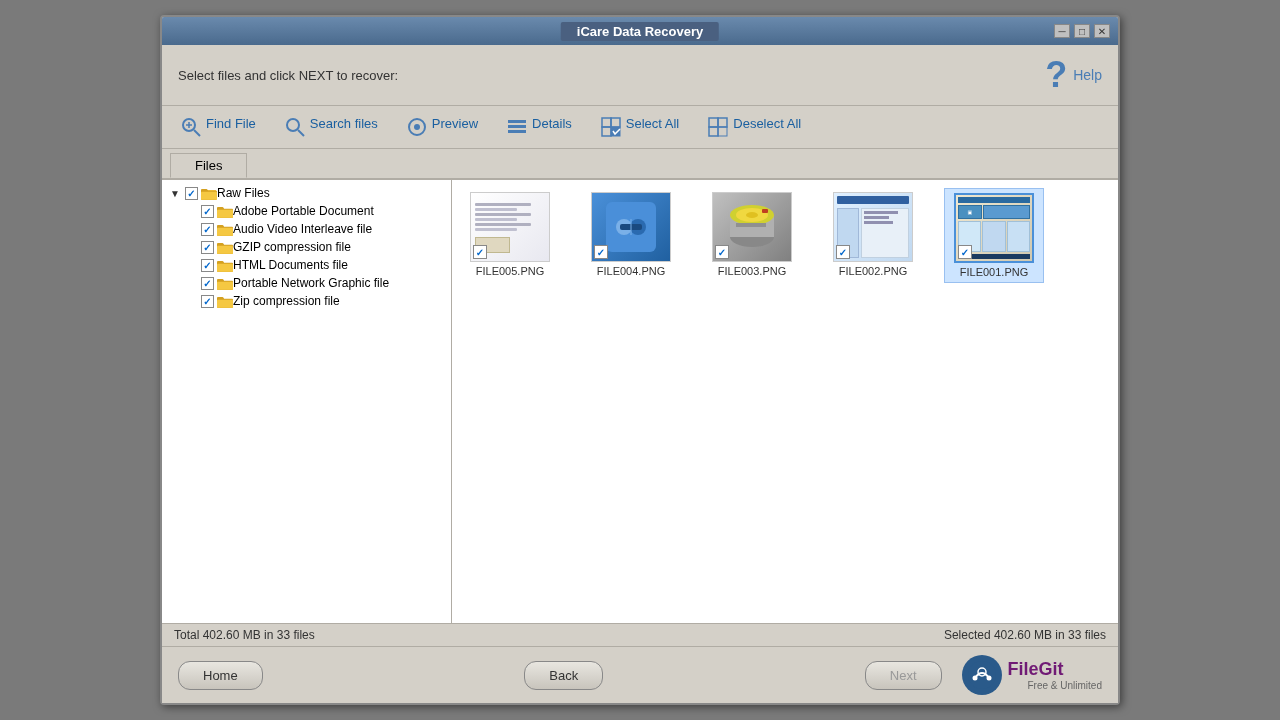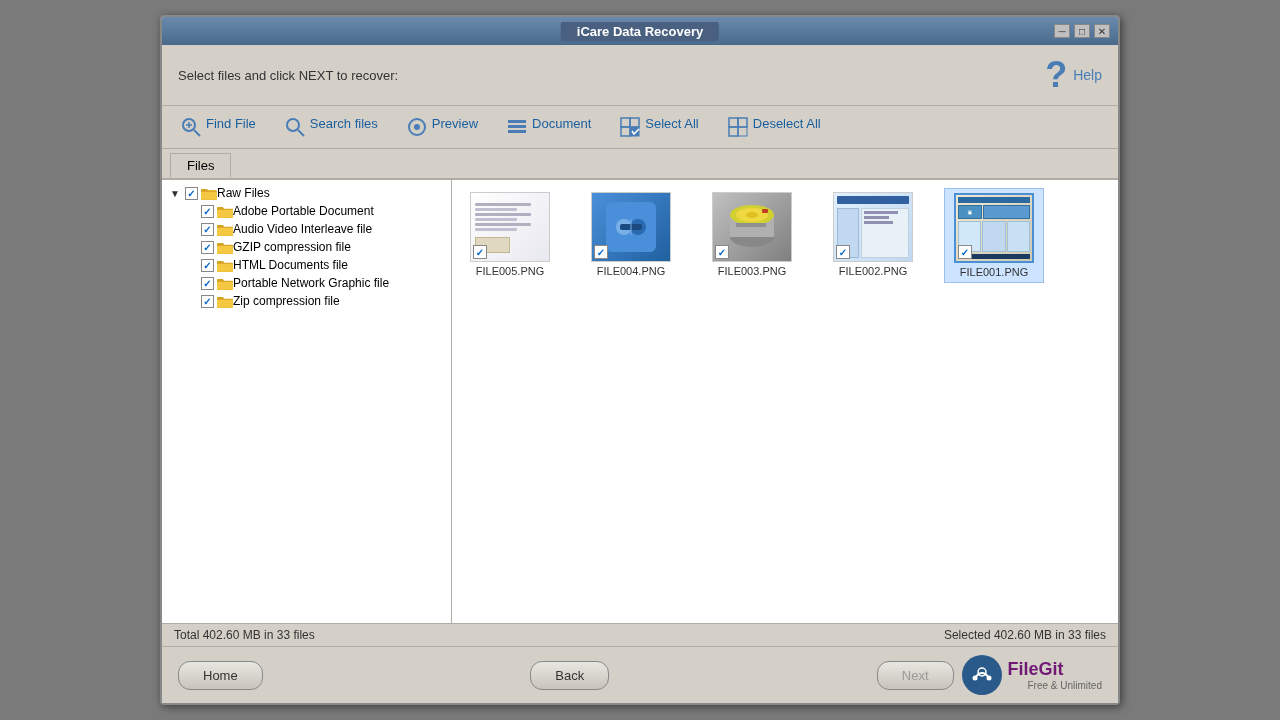--- a/index.html
+++ b/index.html
@@ -114,21 +114,21 @@
       align-items: center;
       justify-content: center;
     }
     .main-area {
       display: flex;
       flex: 1;
       overflow: hidden;
     }
     .tab-label {
       display: inline-block;
-      padding: 4px 16px;
+      padding: 4px 24px;
       background: #d4d0c8;
       border: 1px solid #b0aca4;
       border-bottom: 1px solid #d4d0c8;
       font-size: 13px;
       margin-left: 8px;
       margin-top: 4px;
     }
     .left-panel {
       width: 290px;
       background: white;
@@ -425,21 +425,21 @@
       <span>Preview</span>
     </button>
     <button class="toolbar-btn">
       <div class="toolbar-icon">
         <svg width="22" height="22" viewBox="0 0 22 22">
           <rect x="2" y="4" width="18" height="3" fill="#4a7db5"></rect>
           <rect x="2" y="9" width="18" height="3" fill="#4a7db5"></rect>
           <rect x="2" y="14" width="18" height="3" fill="#4a7db5"></rect>
         </svg>
       </div>
-      <span>Document</span>
+      <span>Details</span>
     </button>
     <button class="toolbar-btn">
       <div class="toolbar-icon">
         <svg width="22" height="22" viewBox="0 0 22 22">
           <rect x="2" y="2" width="9" height="9" fill="none" stroke="#4a7db5" stroke-width="1.5"></rect>
           <rect x="11" y="2" width="9" height="9" fill="none" stroke="#4a7db5" stroke-width="1.5"></rect>
           <rect x="2" y="11" width="9" height="9" fill="none" stroke="#4a7db5" stroke-width="1.5"></rect>
           <rect x="11" y="11" width="9" height="9" fill="#4a7db5" stroke="#4a7db5" stroke-width="1"></rect>
           <polyline points="13,15 15,18 20,13" fill="none" stroke="white" stroke-width="1.5"></polyline>
         </svg>
@@ -633,21 +633,21 @@
   </div>
 
   <div class="status-bar">
     <span>Total 402.60 MB in 33 files</span>
     <span>Selected 402.60 MB in 33 files</span>
   </div>
 
   <div class="bottom-bar">
     <button class="nav-btn">Home</button>
     <button class="nav-btn">Back</button>
-    <div style="display:flex;align-items:center;gap:8px;">
+    <div style="display:flex;align-items:center;gap:20px;">
       <button class="next-btn">Next</button>
       <div class="filegit-logo">
         <div class="filegit-icon">
           <svg width="30" height="30" viewBox="0 0 30 30">
             <circle cx="15" cy="15" r="14" fill="#2a5a8a"></circle>
             <path d="M8,18 Q15,8 22,18" fill="none" stroke="white" stroke-width="2"></path>
             <circle cx="15" cy="12" r="4" fill="none" stroke="white" stroke-width="1.5"></circle>
             <circle cx="8" cy="18" r="2.5" fill="white"></circle>
             <circle cx="22" cy="18" r="2.5" fill="white"></circle>
           </svg>

